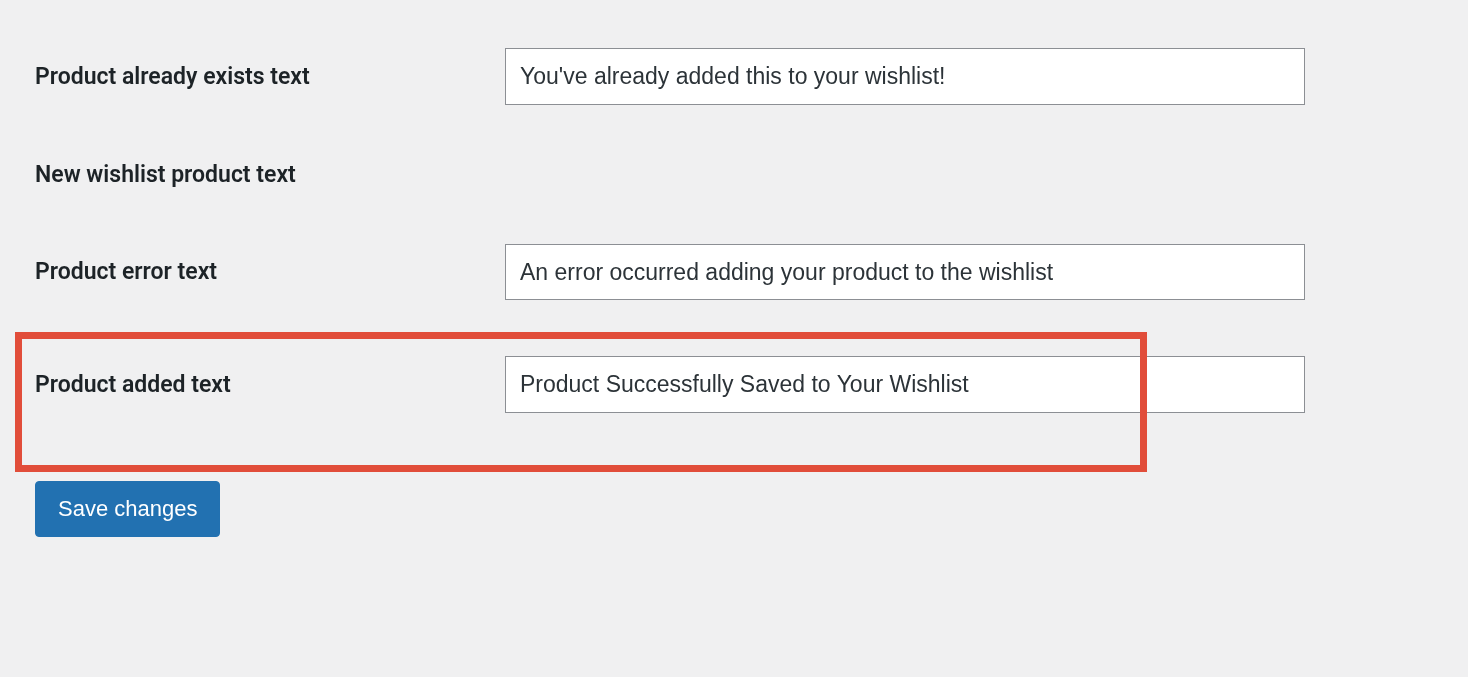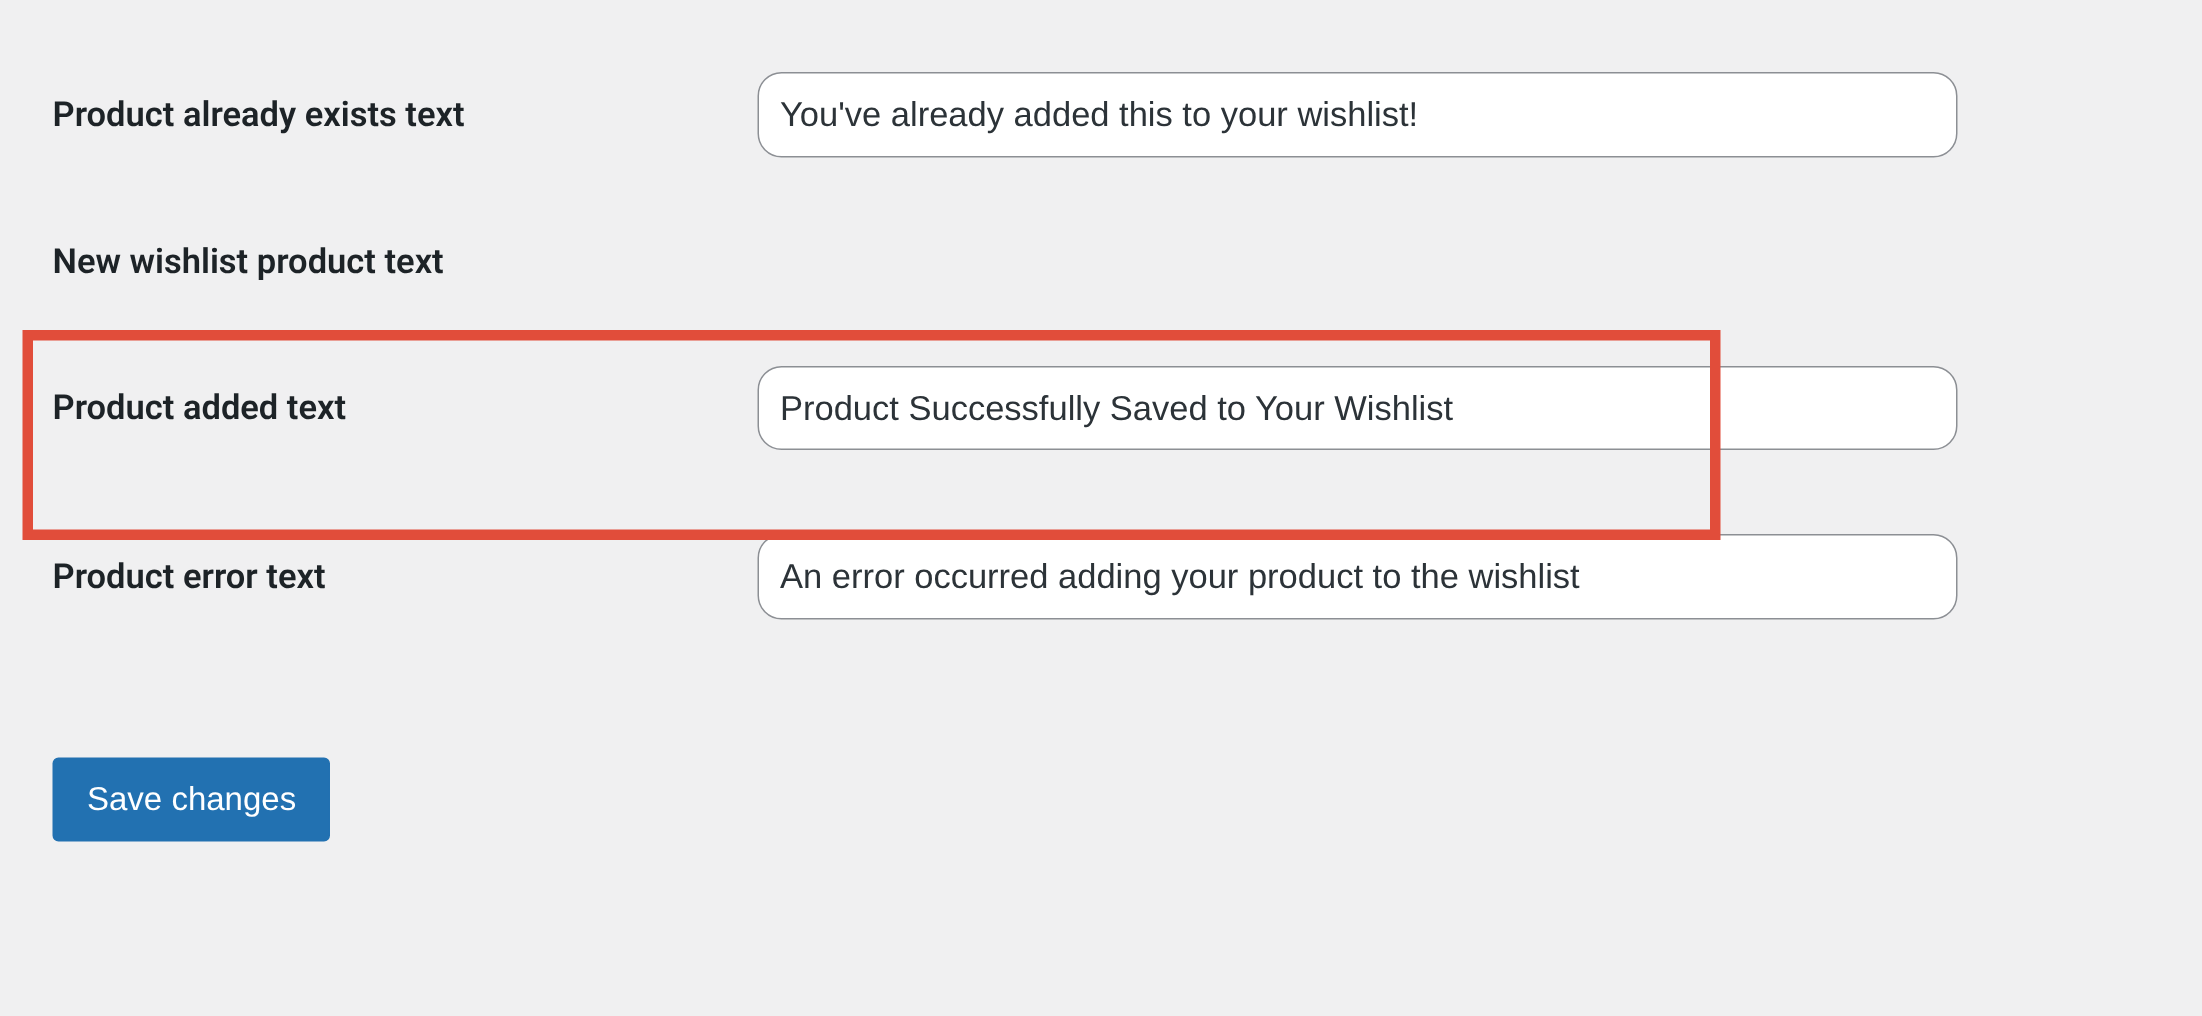--- a/index.html
+++ b/index.html
@@ -31,21 +31,21 @@
     }
     .form-input-wrapper {
       flex: 1;
       max-width: 800px;
     }
     .form-input {
       width: 100%;
       padding: 10px 14px;
       font-size: 23px;
       border: 1px solid #8c8f94;
-      border-radius: 16px;
+      border-radius: 0;
       background: #ffffff;
       color: #2c3338;
       line-height: 1.5;
       box-shadow: 0 0 0 transparent;
     }
     .highlight-box {
       position: absolute;
       left: -20px;
       top: 4px;
       border: 7px solid #e14d3a;
@@ -59,51 +59,50 @@
     }
     .save-button {
       background: #2271b1;
       border: 1px solid #2271b1;
       color: #ffffff;
       font-size: 22px;
       padding: 12px 22px;
       border-radius: 4px;
       cursor: pointer;
       line-height: 1.4;
-      margin-top: 24px;
     }
   </style>
 </head>
 <body>
 
 <div class="form-table">
 
   <div class="form-row">
     <label class="form-label">Product already exists text</label>
     <div class="form-input-wrapper">
       <input type="text" class="form-input" value="You've already added this to your wishlist!" style="">
     </div>
   </div>
 
   <div class="form-row">
     <label class="form-label">New wishlist product text</label>
   </div>
 
   <div class="form-row">
+    <label class="form-label">Product error text</label>
+    <div class="form-input-wrapper">
+      <input type="text" class="form-input" value="An error occurred adding your product to the wishlist" style="">
+    </div>
+  </div>
+
+  <div class="form-row">
     <div class="highlight-box"></div>
     <label class="form-label">Product added text</label>
     <div class="form-input-wrapper">
       <input type="text" class="form-input" value="Product Successfully Saved to Your Wishlist" style="">
-    </div>
-  </div>
-
-  <div class="form-row">
-    <label class="form-label">Product error text</label>
-    <div class="form-input-wrapper">
-      <input type="text" class="form-input" value="An error occurred adding your product to the wishlist" style="">
     </div>
   </div>
 
   <div class="submit-row">
     <button class="save-button">Save changes</button>
   </div>
 
 </div>
 
 </body></html>

